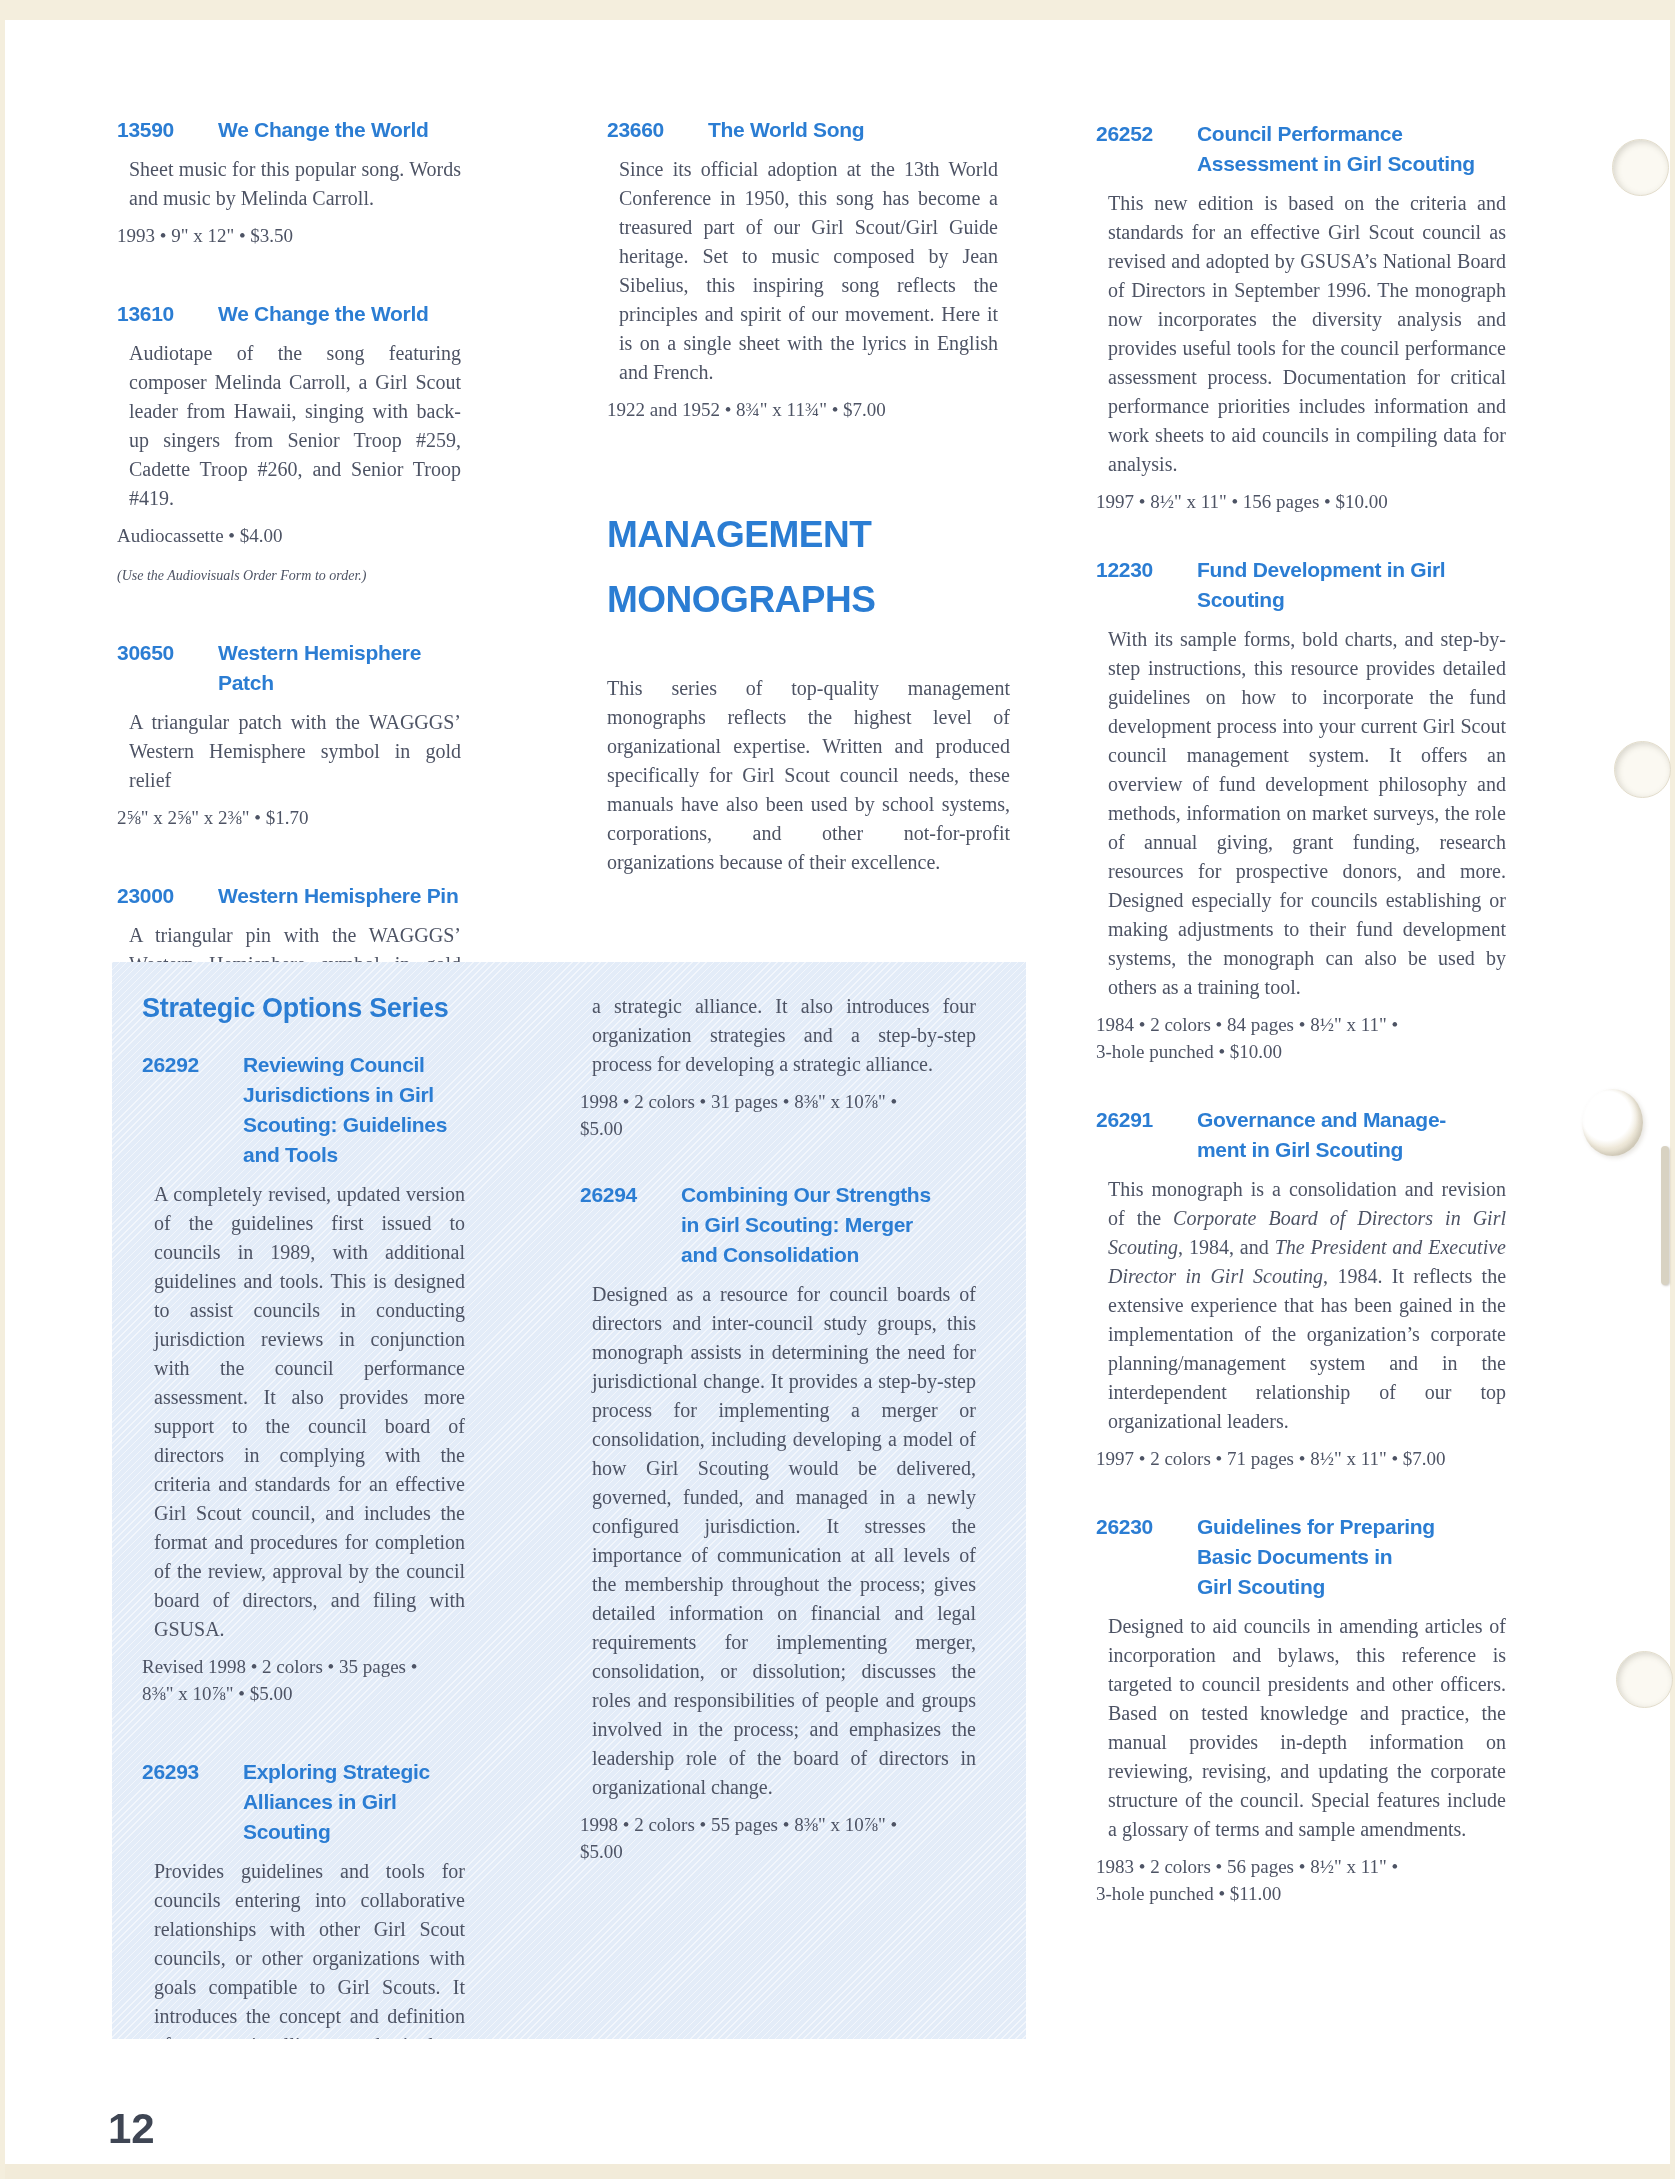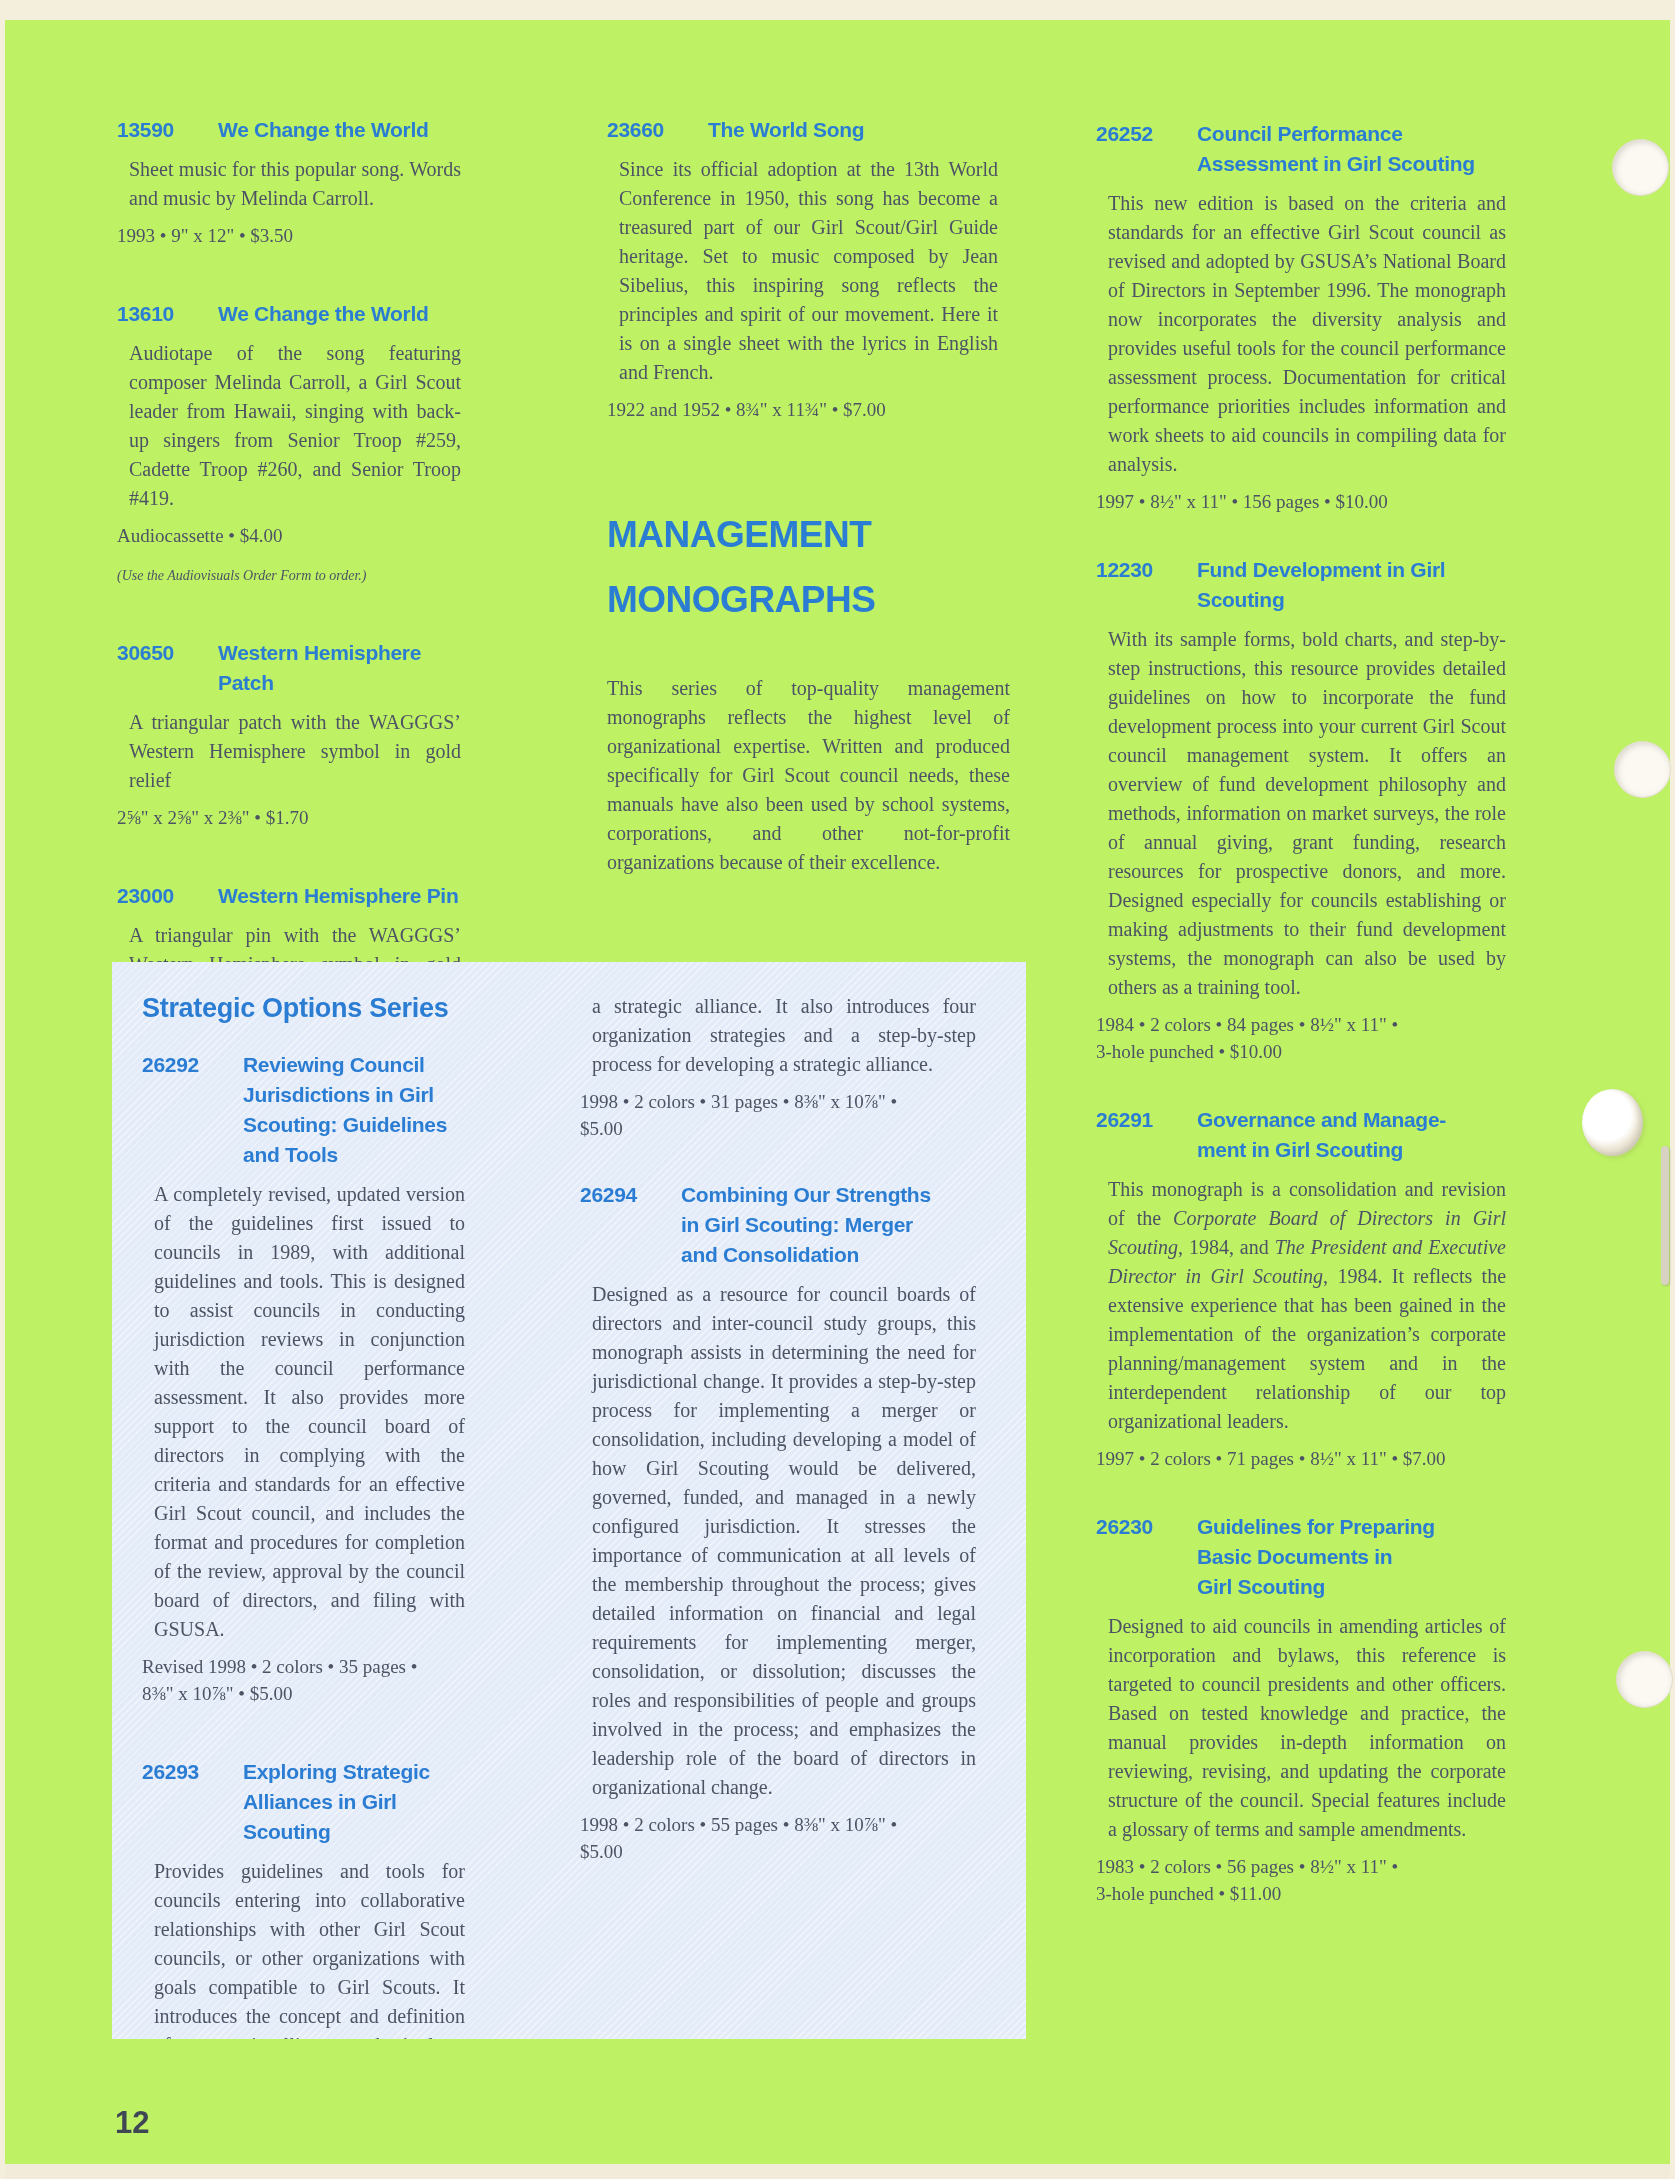--- a/index.html
+++ b/index.html
@@ -1,16 +1,16 @@
 <!DOCTYPE html>
 <html><head>
 <meta charset="utf-8">
 <style>
   html,body{margin:0;padding:0;background:#e8e4d8;}
-  .page{position:relative;width:1675px;height:2179px;background:#bef264;overflow:hidden;
+  .page{position:relative;width:1675px;height:2179px;background:#ffffff;overflow:hidden;
         font-family:"Liberation Serif","DejaVu Serif",serif;color:#4d5364;}
   .edge{position:absolute;background:#f4eedd;}
   .edge-top{left:0;top:0;width:1675px;height:20px;}
   .edge-bottom{left:0;top:2164px;width:1675px;height:15px;background:#f2ebd9;}
   .edge-left{left:0;top:0;width:5px;height:2179px;}
   .edge-right{left:1670px;top:0;width:5px;height:2179px;}
 
   .col{position:absolute;}
   .col1{left:117px;top:115px;width:356px;}
   .col2{left:607px;top:115px;width:403px;}
@@ -38,23 +38,23 @@
   .sbox{position:absolute;left:112px;top:962px;width:914px;height:1077px;overflow:hidden;
     background-color:#e3ecf8;
     background-image:repeating-linear-gradient(135deg,rgba(255,255,255,.55) 0px,rgba(255,255,255,.55) 1px,transparent 1px,transparent 5px);}
   .box-col{position:absolute;top:30px;}
   .box-col1{left:30px;width:335px;}
   .box-col2{left:468px;width:408px;}
   .series-title{margin:0 0 26px;font-family:"Liberation Sans","DejaVu Sans",sans-serif;
     font-weight:bold;font-size:27px;line-height:32px;color:#2b7dd3;letter-spacing:-0.3px;}
   .cont-item{margin-bottom:38px;}
 
-  .page-num{position:absolute;left:115px;top:2105px;
+  .page-num{position:absolute;left:108px;top:2105px;
     font-family:"Liberation Sans","DejaVu Sans",sans-serif;font-weight:bold;
-    font-size:31px;color:#3f4654;}
+    font-size:42px;color:#3f4654;}
 
   .hole{position:absolute;border-radius:50%;background:#fbf9f2;border:1px solid #e2dccb;
     box-shadow:inset 2px 2px 6px rgba(90,85,70,.22);}
   .hole-1{left:1612px;top:139px;width:55px;height:55px;}
   .hole-2{left:1614px;top:741px;width:55px;height:55px;}
   .hole-3{left:1616px;top:1651px;width:55px;height:55px;}
   .fastener{position:absolute;left:1582px;top:1089px;width:61px;height:67px;border-radius:50%;
     background:radial-gradient(circle at 40% 40%, #ffffff 0 45%, #efe9da 60%, #e0d9c6 100%);
     box-shadow:inset -3px -3px 5px rgba(120,112,90,.25), 2px 2px 4px rgba(120,112,90,.18);}
   .clip{position:absolute;left:1661px;top:1146px;width:8px;height:139px;border-radius:4px;

